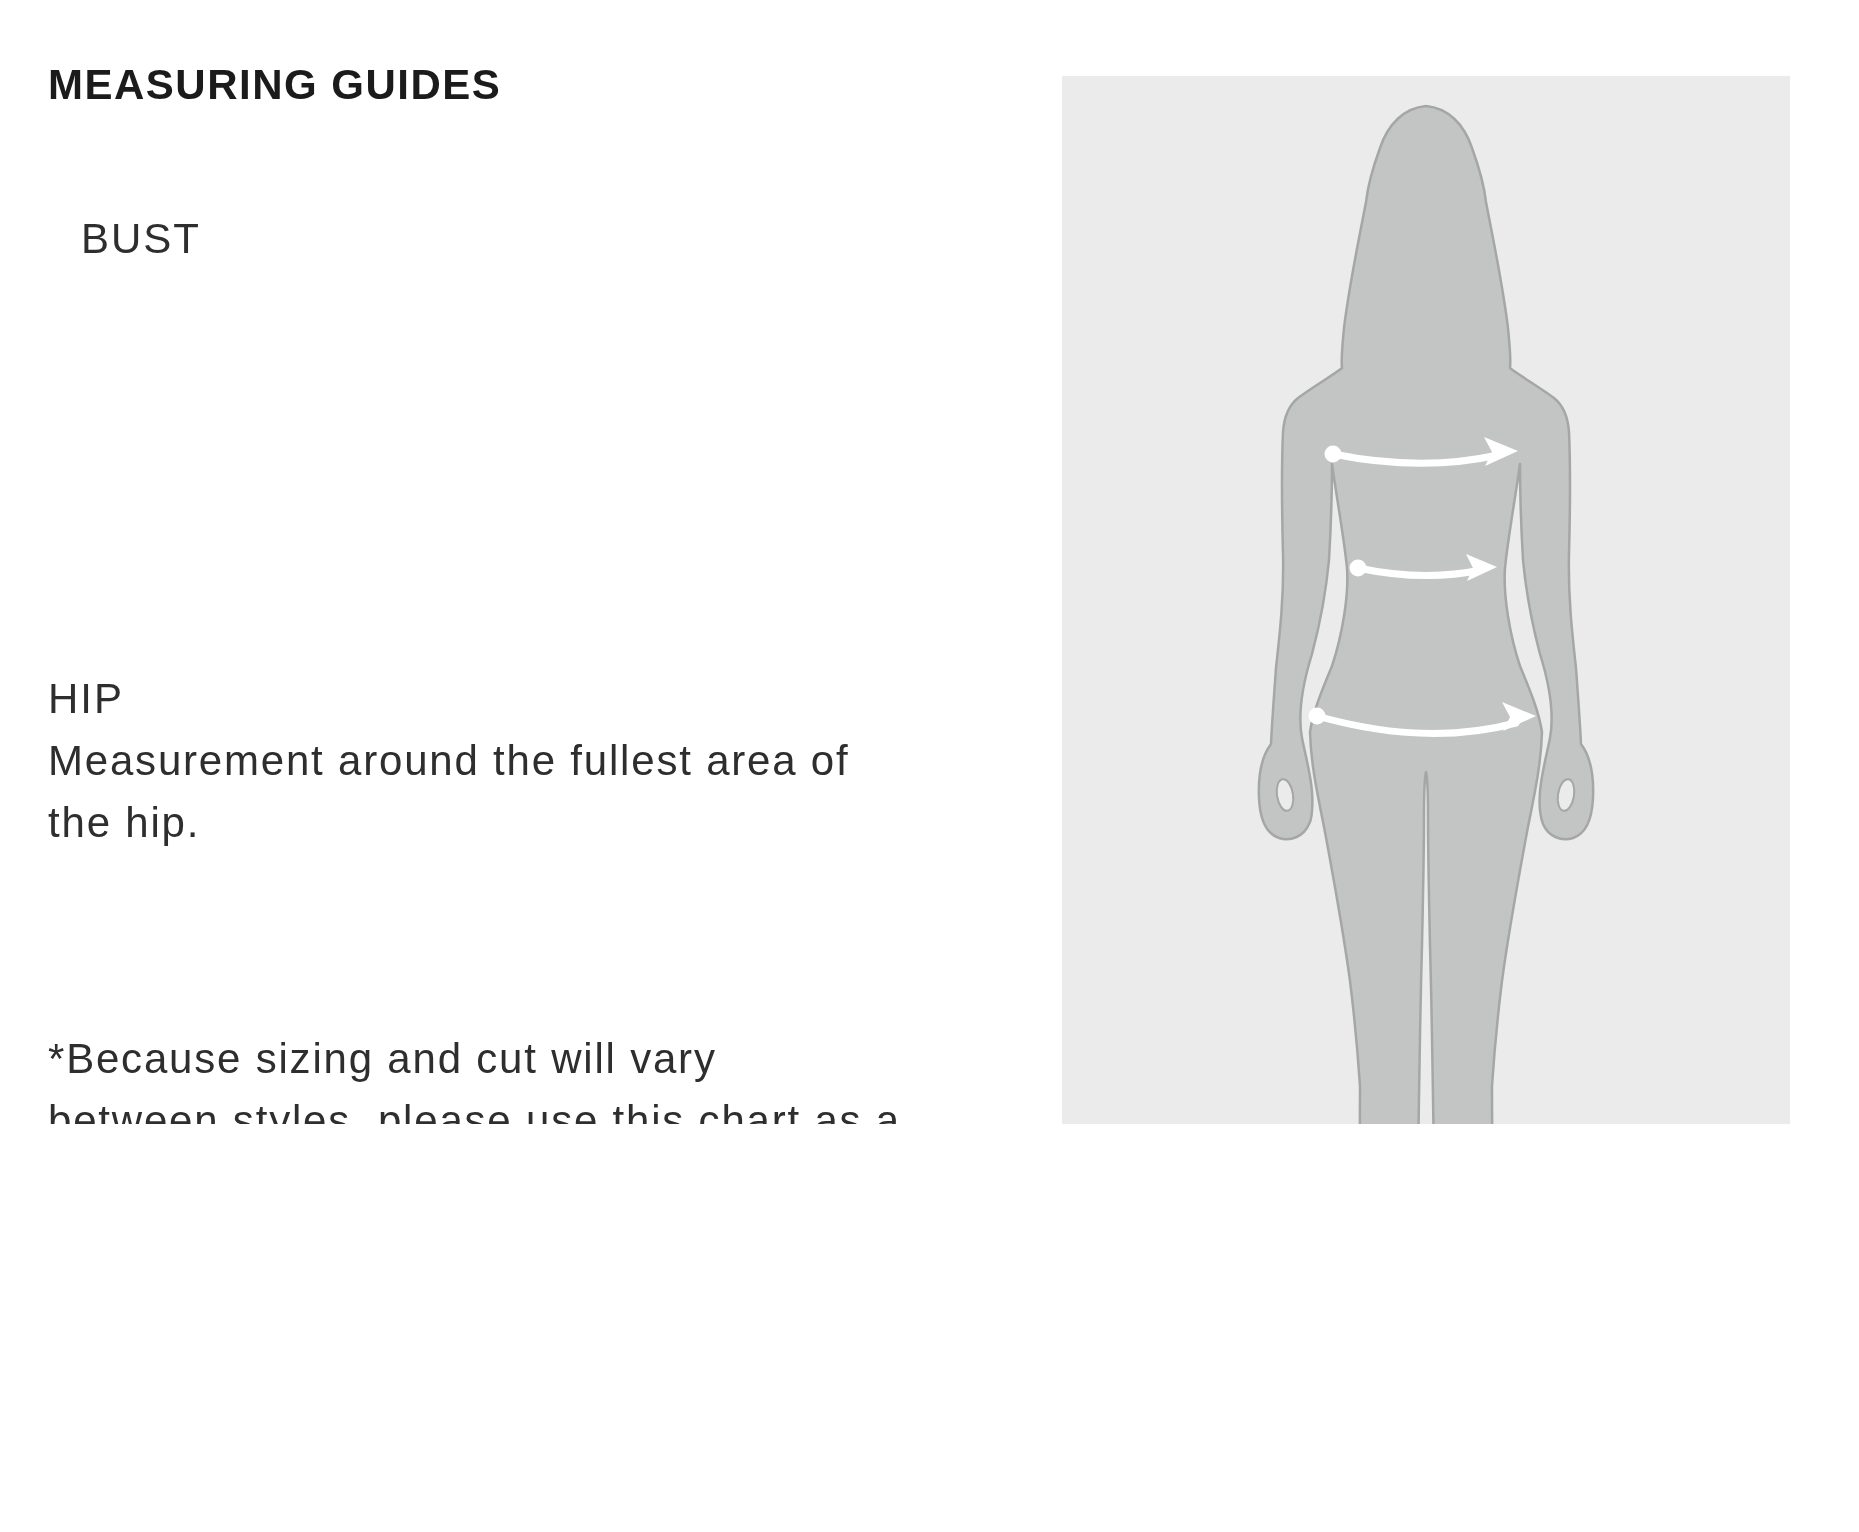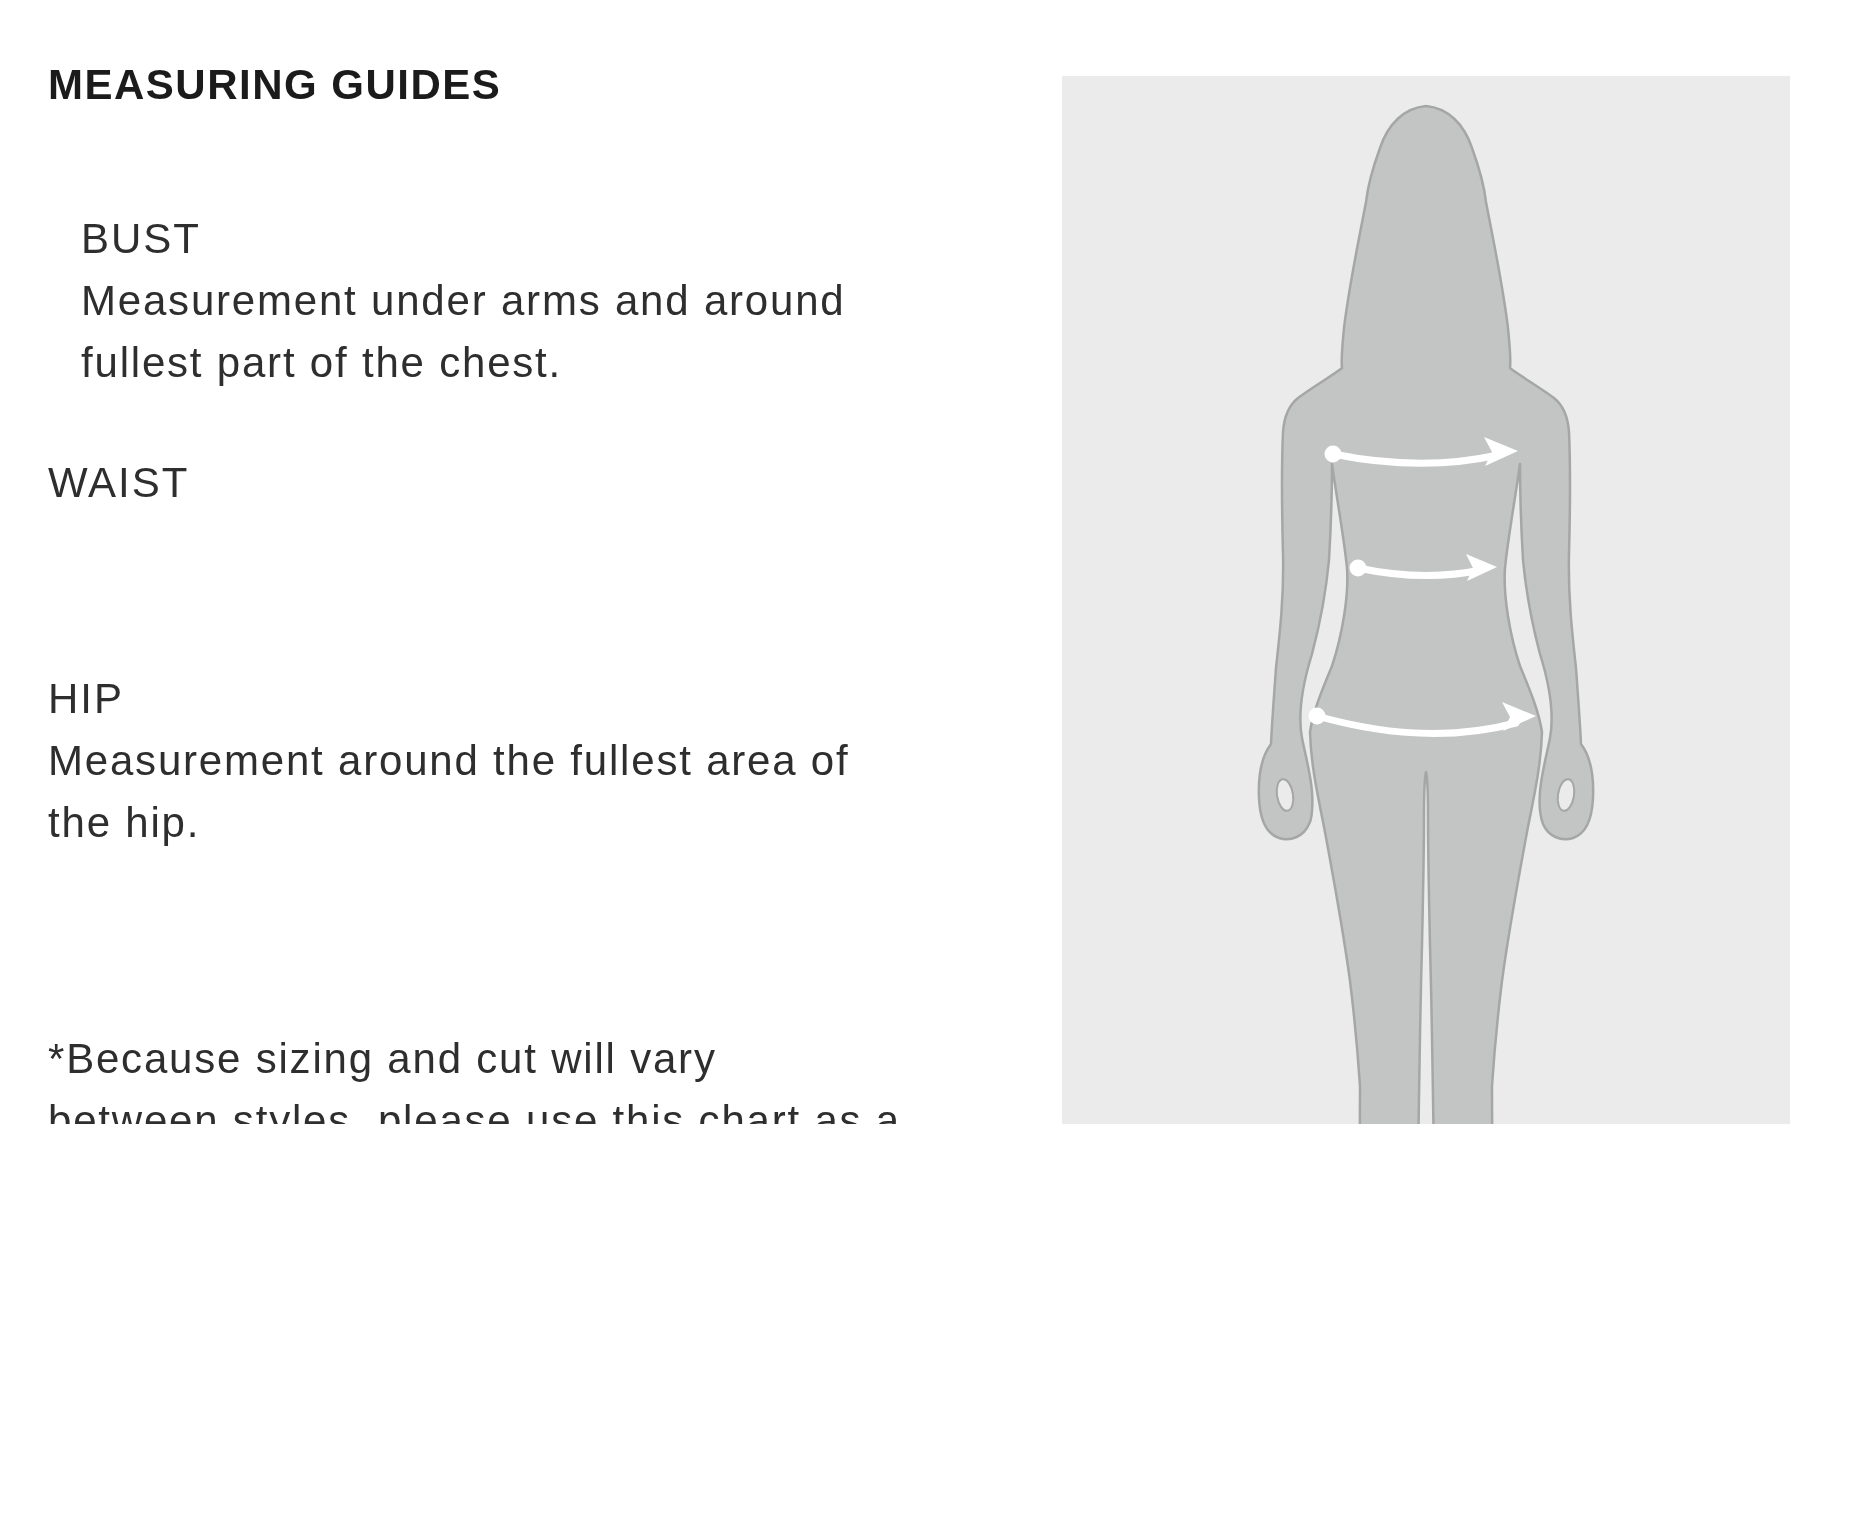--- a/index.html
+++ b/index.html
@@ -75,26 +75,23 @@
 <body>
 
 <div class="page">
 
   <div class="text-col">
 
     <div class="guide-title">MEASURING GUIDES</div>
 
     <div class="measure-section sec-bust">
       <div class="sec-heading">BUST</div>
-      <div class="sec-body">Measurement under arms and around
-fullest part of the chest.</div>
     </div>
 
     <div class="measure-section sec-waist">
-      <div class="sec-heading">WAIST</div>
     </div>
 
     <div class="measure-section sec-hip">
       <div class="sec-heading">HIP</div>
       <div class="sec-body">Measurement around the fullest area of
 the hip.</div>
     </div>
 
     <div class="footnote">*Because sizing and cut will vary
 between styles, please use this chart as a

